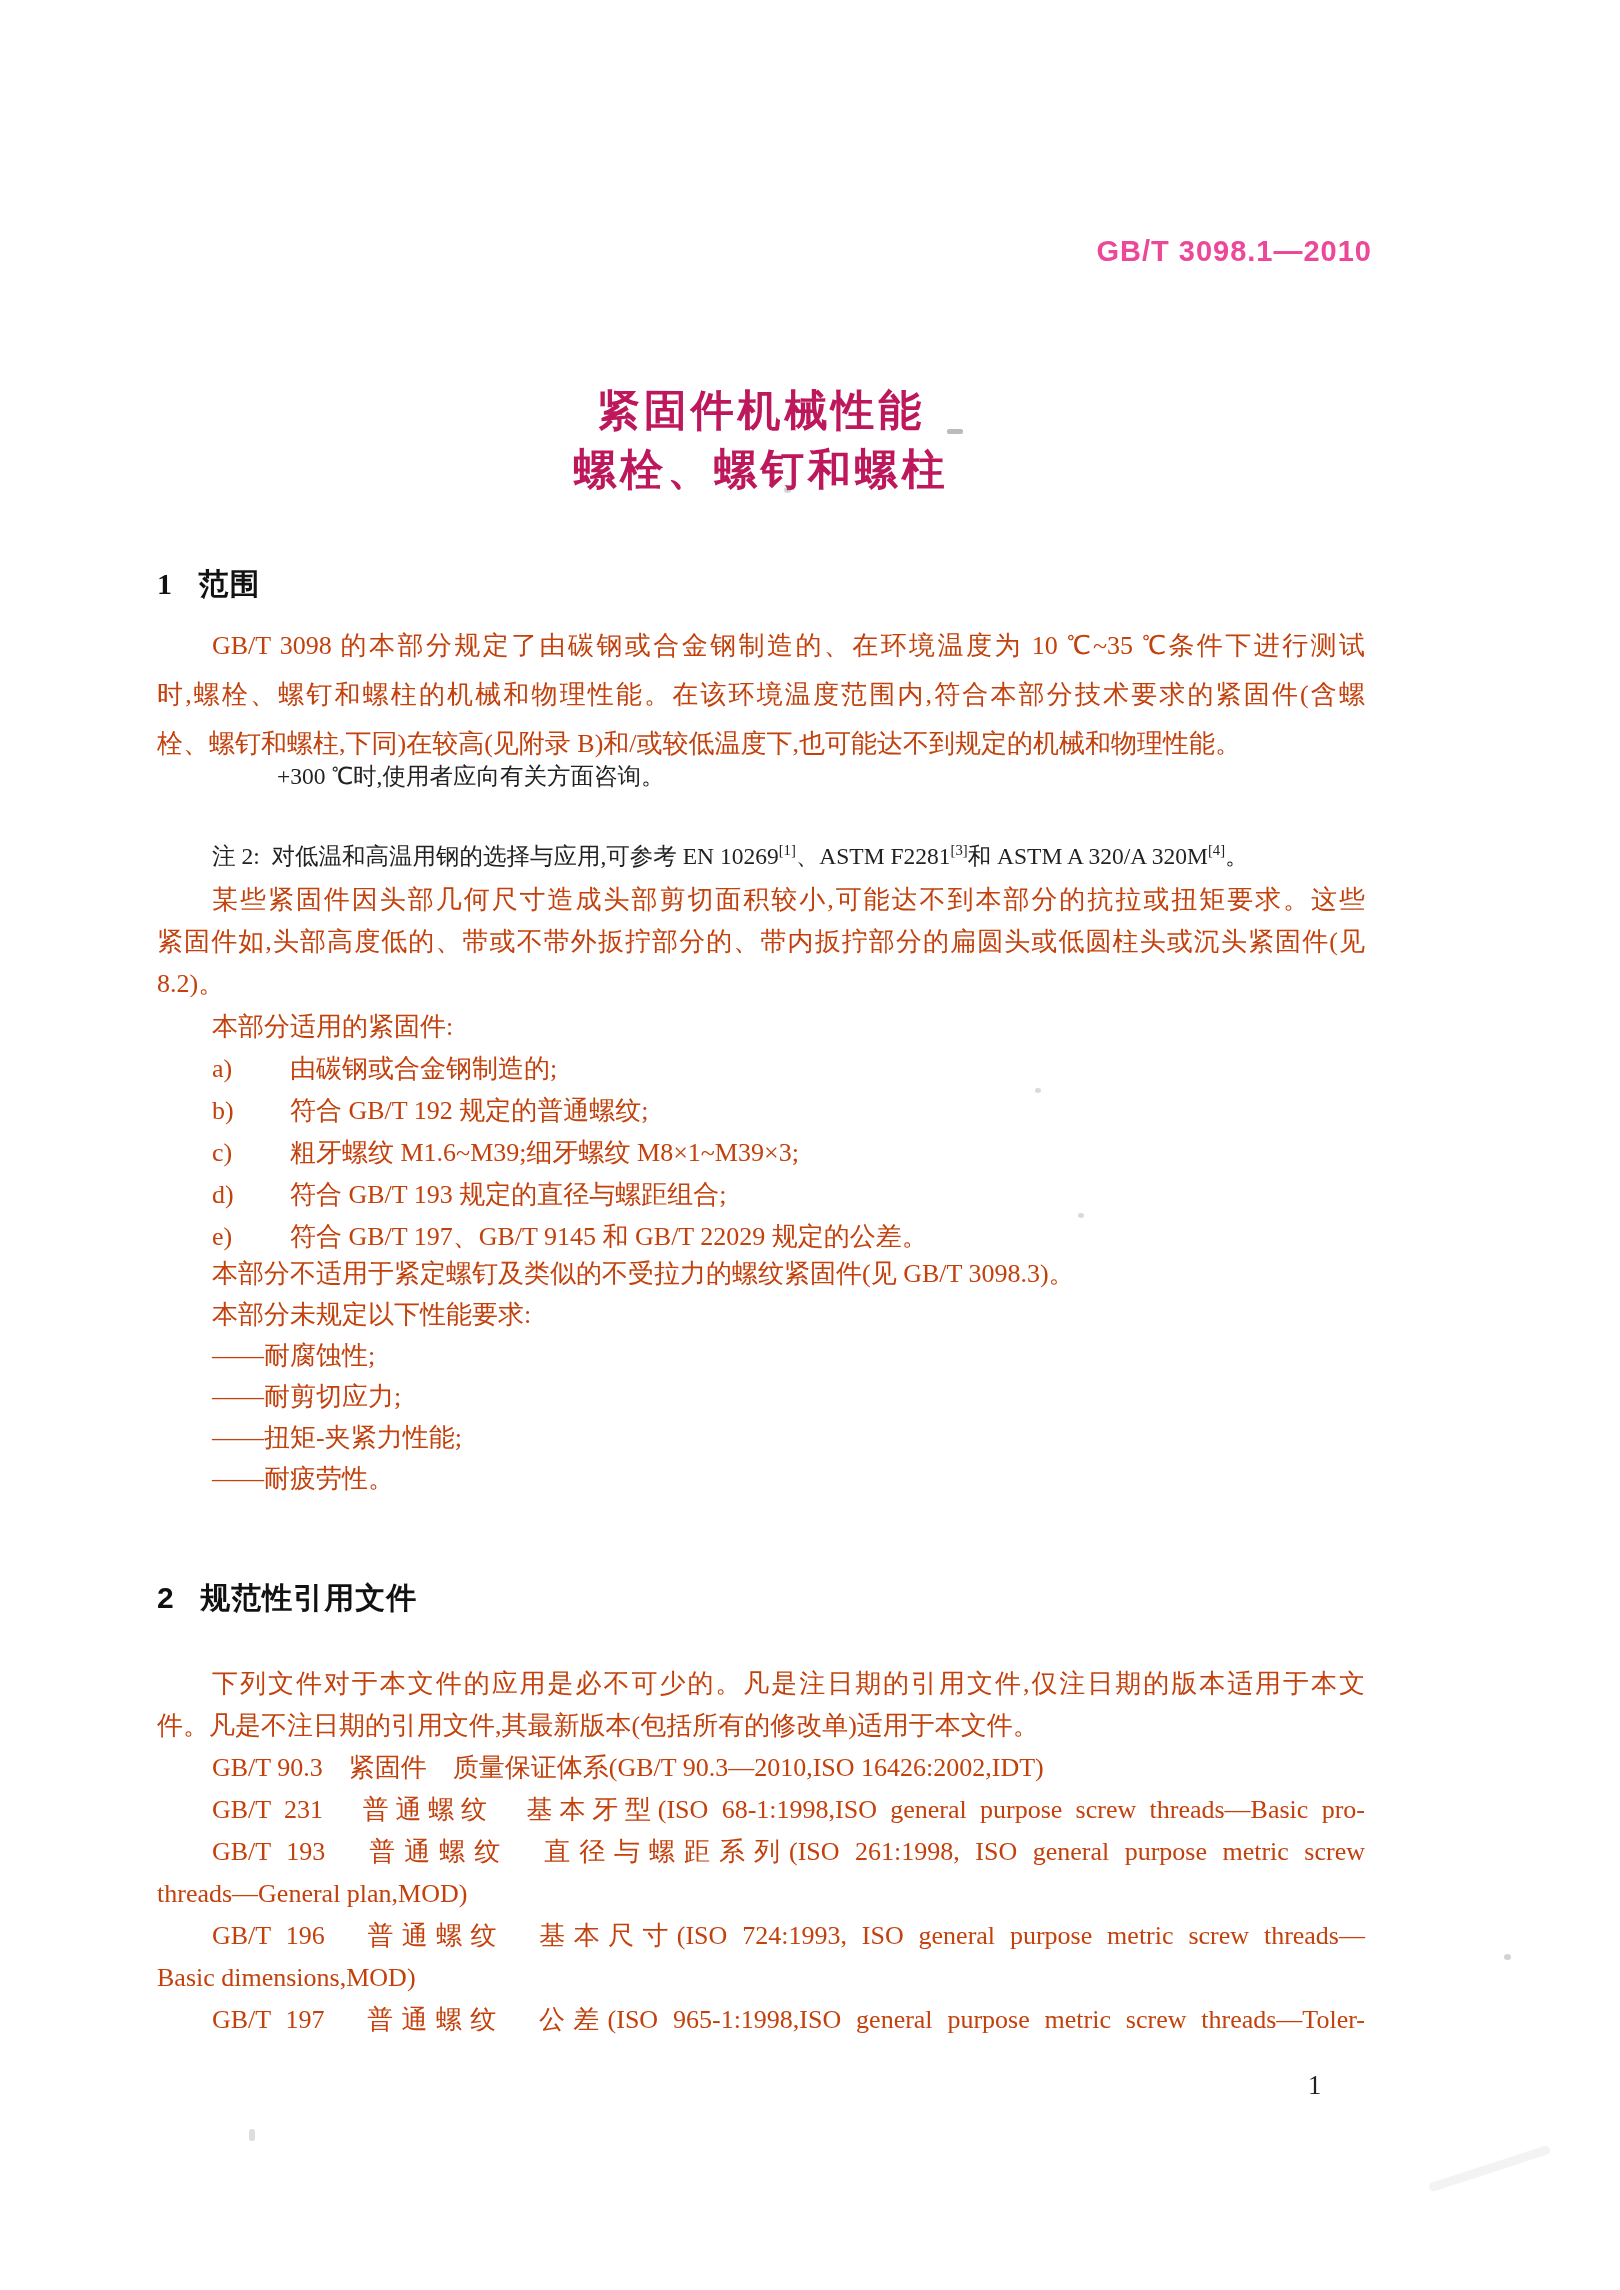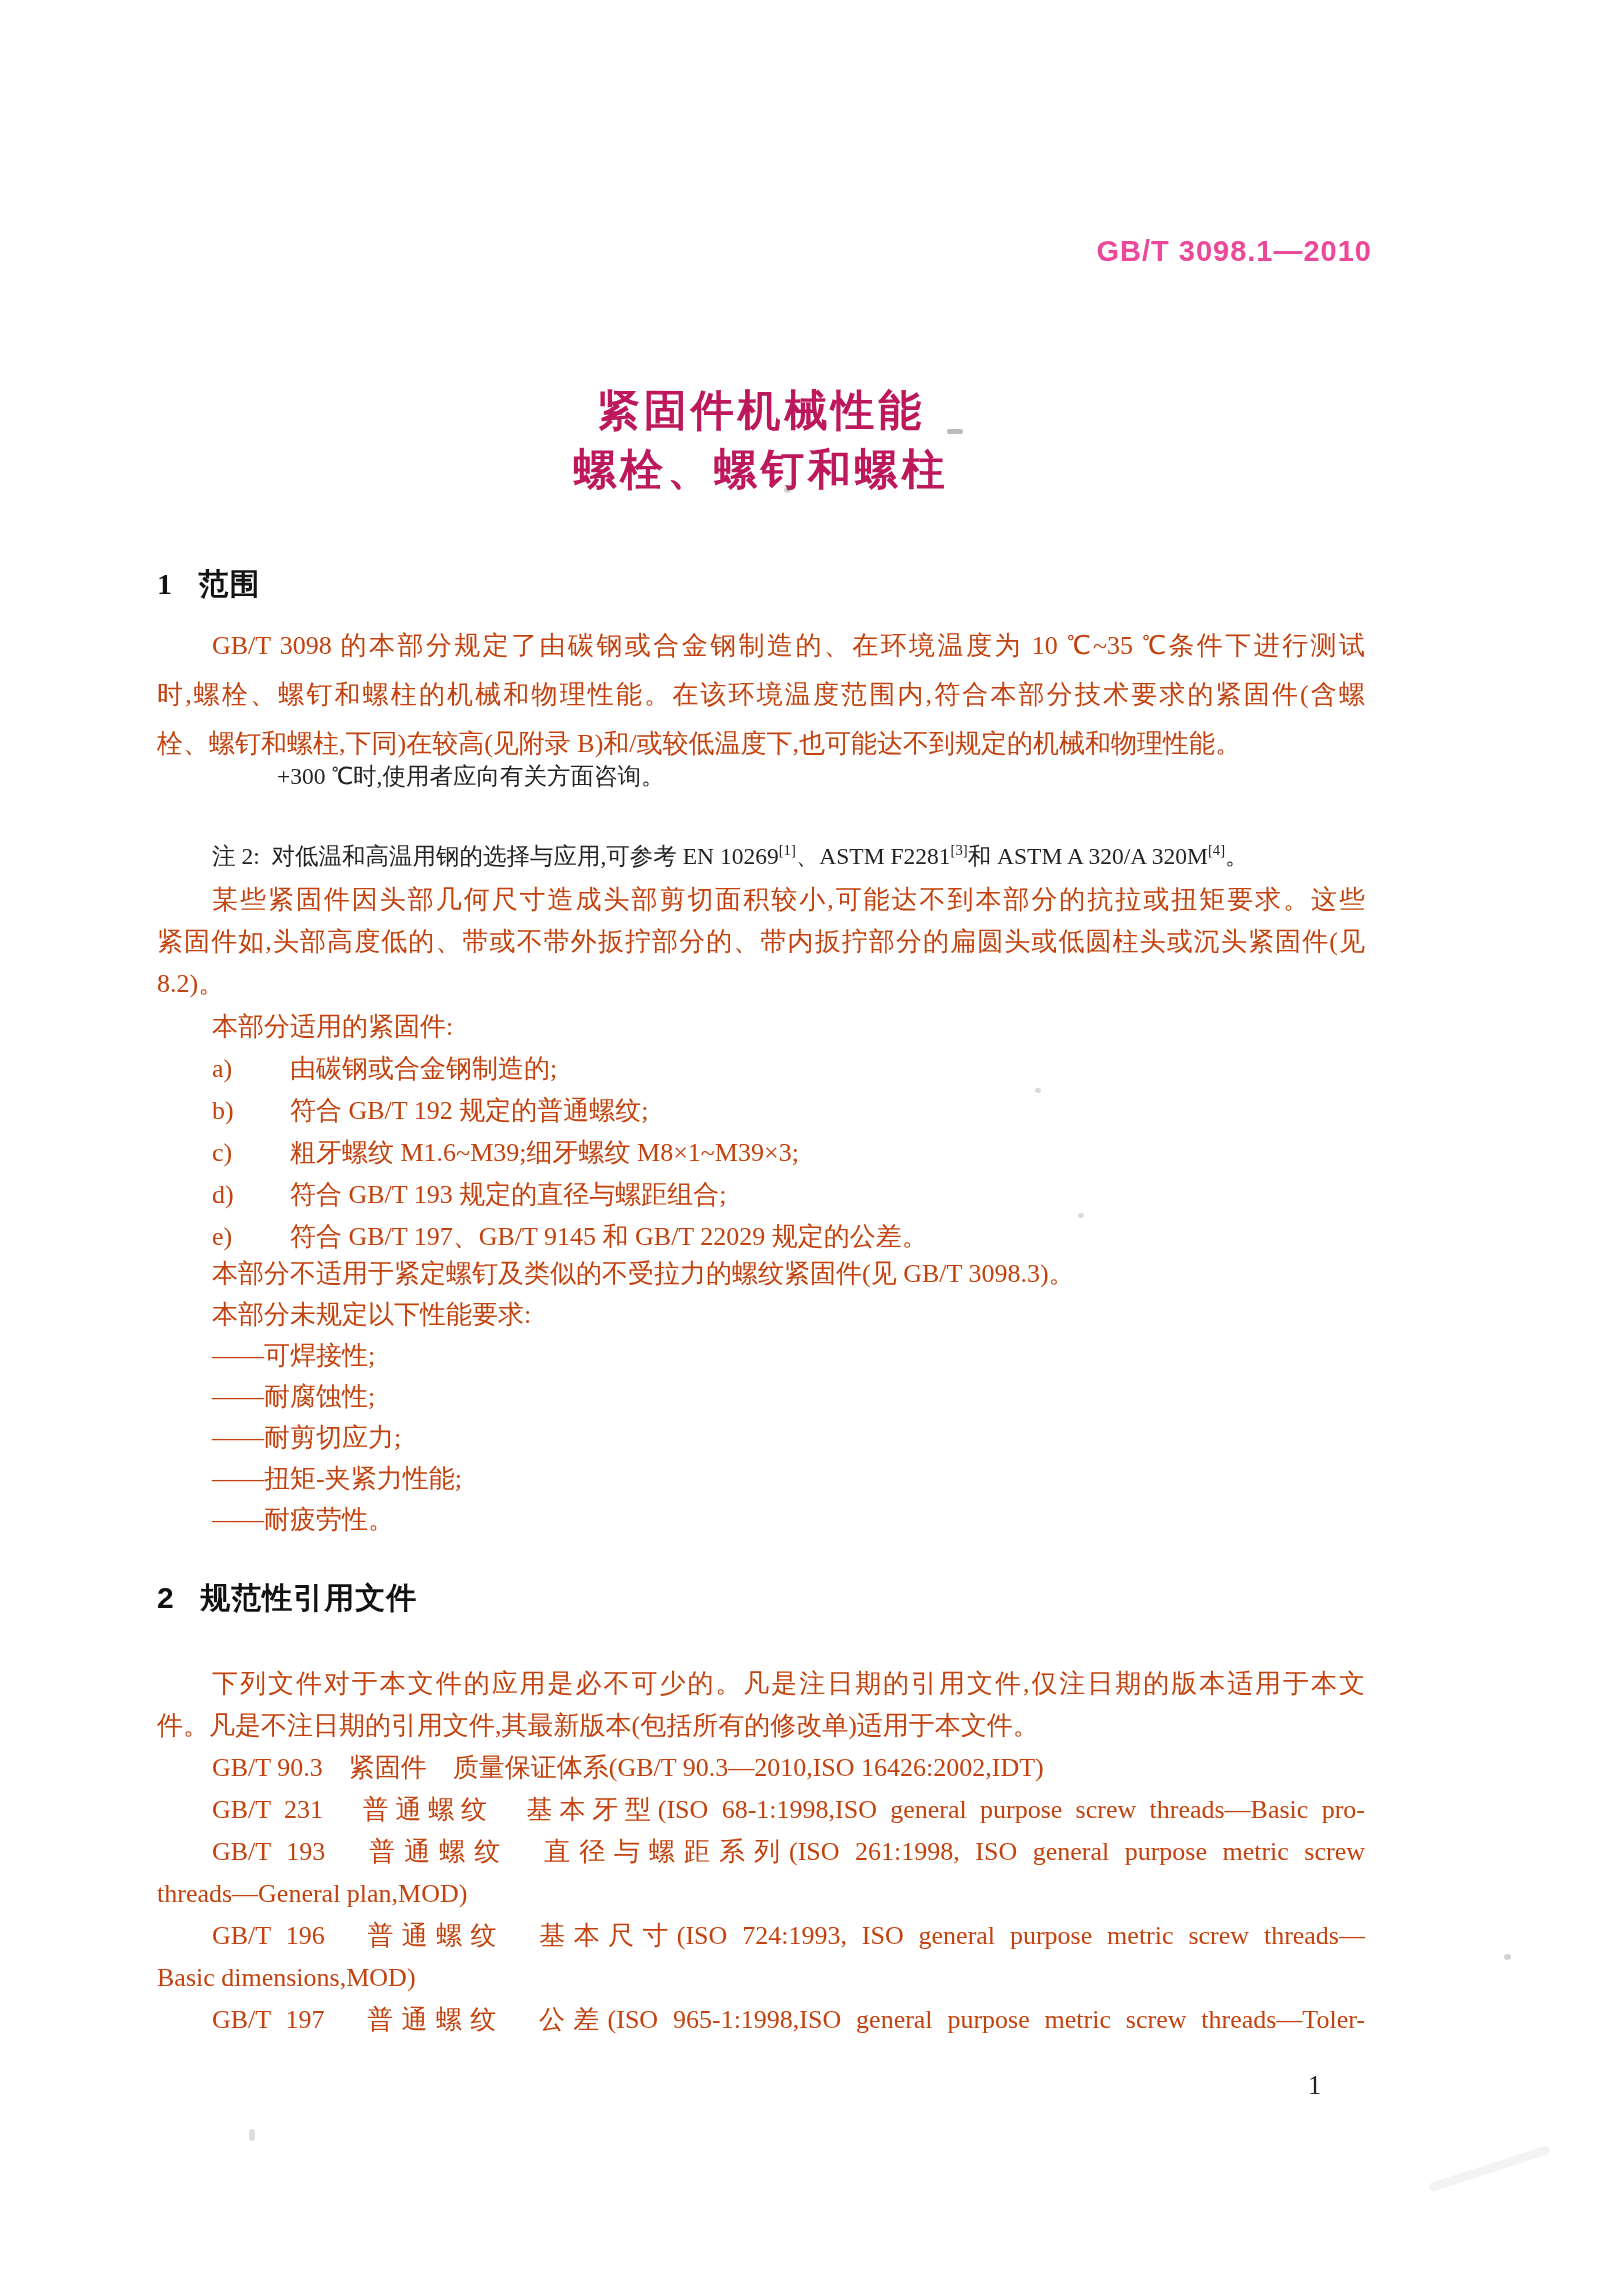--- a/index.html
+++ b/index.html
@@ -109,21 +109,20 @@
 
   <div class="block" style="top:1253px;">
     <div class="ln ind">本部分不适用于紧定螺钉及类似的不受拉力的螺纹紧固件(见 GB/T 3098.3)。</div>
   </div>
 
   <div class="block" style="top:1294px;">
     <div class="ln ind">本部分未规定以下性能要求:</div>
   </div>
 
   <div class="block" style="top:1335px;">
-    <div class="dash-ln">——可焊接性;</div>
     <div class="dash-ln">——耐腐蚀性;</div>
     <div class="dash-ln">——耐剪切应力;</div>
     <div class="dash-ln">——扭矩-夹紧力性能;</div>
     <div class="dash-ln">——耐疲劳性。</div>
   </div>
 
   <div class="sec-h" style="top:1578px;">
     <span class="h-num">2</span><span>规范性引用文件</span>
   </div>
 

